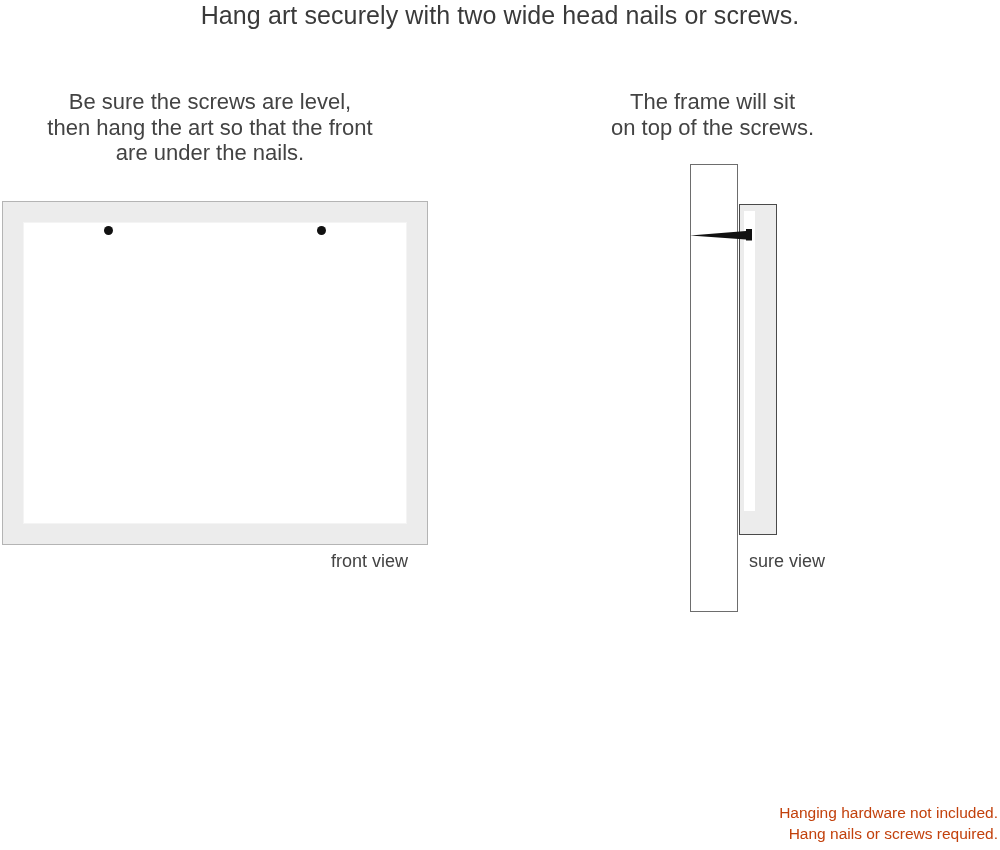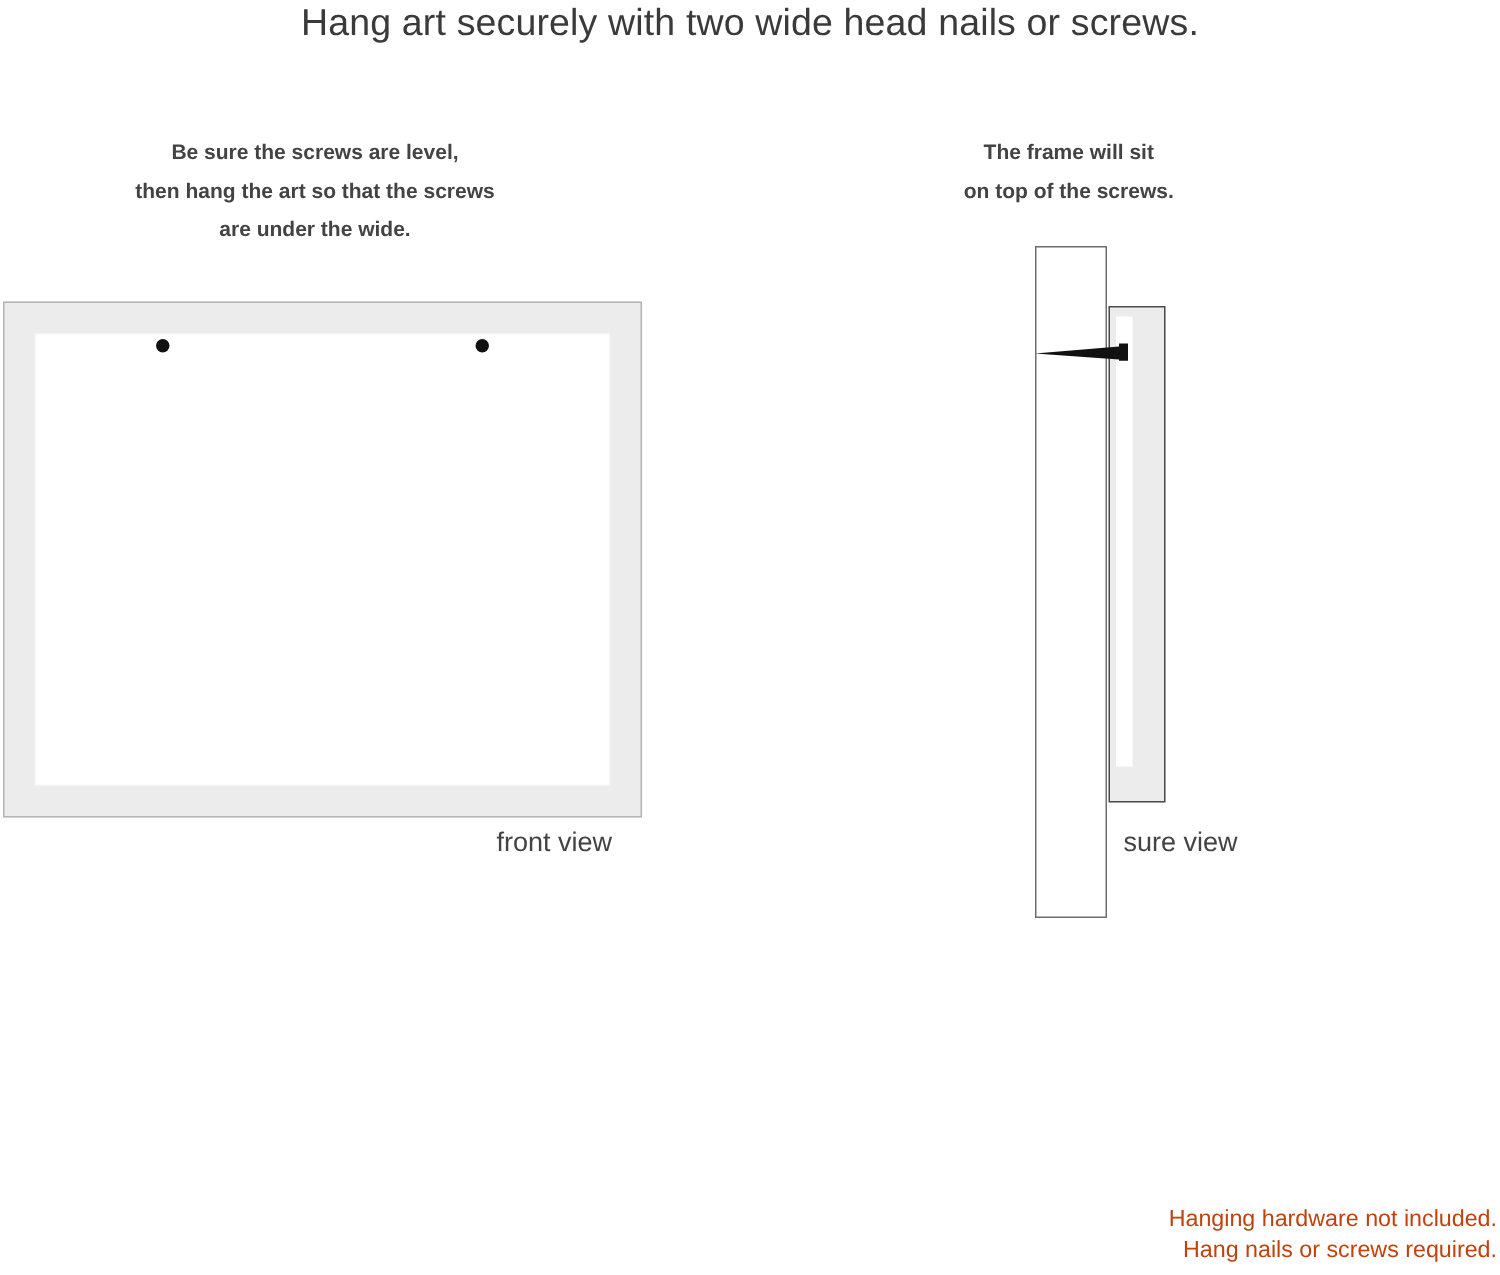--- a/index.html
+++ b/index.html
@@ -28,22 +28,22 @@
     font-size: 25px;
     font-weight: 400;
     line-height: 30px;
     color: #3a3a3a;
     letter-spacing: 0.1px;
   }
 
   
   .caption {
     position: absolute;
-    font-size: 14px;
-    font-weight: 700;
+    font-size: 22px;
+    font-weight: 400;
     line-height: 25.5px;
     color: #434343;
     text-align: center;
   }
   .caption-left {
     left: 0px;
     top: 89px;
     width: 420px;
   }
   .caption-right {
@@ -145,22 +145,22 @@
   }
   .footer .ln { display: block; white-space: nowrap; }
 </style>
 </head>
 <body>
 
 <div class="headline">Hang art securely with two wide head nails or screws.</div>
 
 <div class="caption caption-left">
   <span class="ln">Be sure the screws are level,</span>
-  <span class="ln">then hang the art so that the screws</span>
-  <span class="ln">are under the wide.</span>
+  <span class="ln">then hang the art so that the front</span>
+  <span class="ln">are under the nails.</span>
 </div>
 
 <div class="caption caption-right">
   <span class="ln">The frame will sit</span>
   <span class="ln">on top of the screws.</span>
 </div>
 
 <div class="front-view">
   <div class="front-mat"></div>
 </div>

